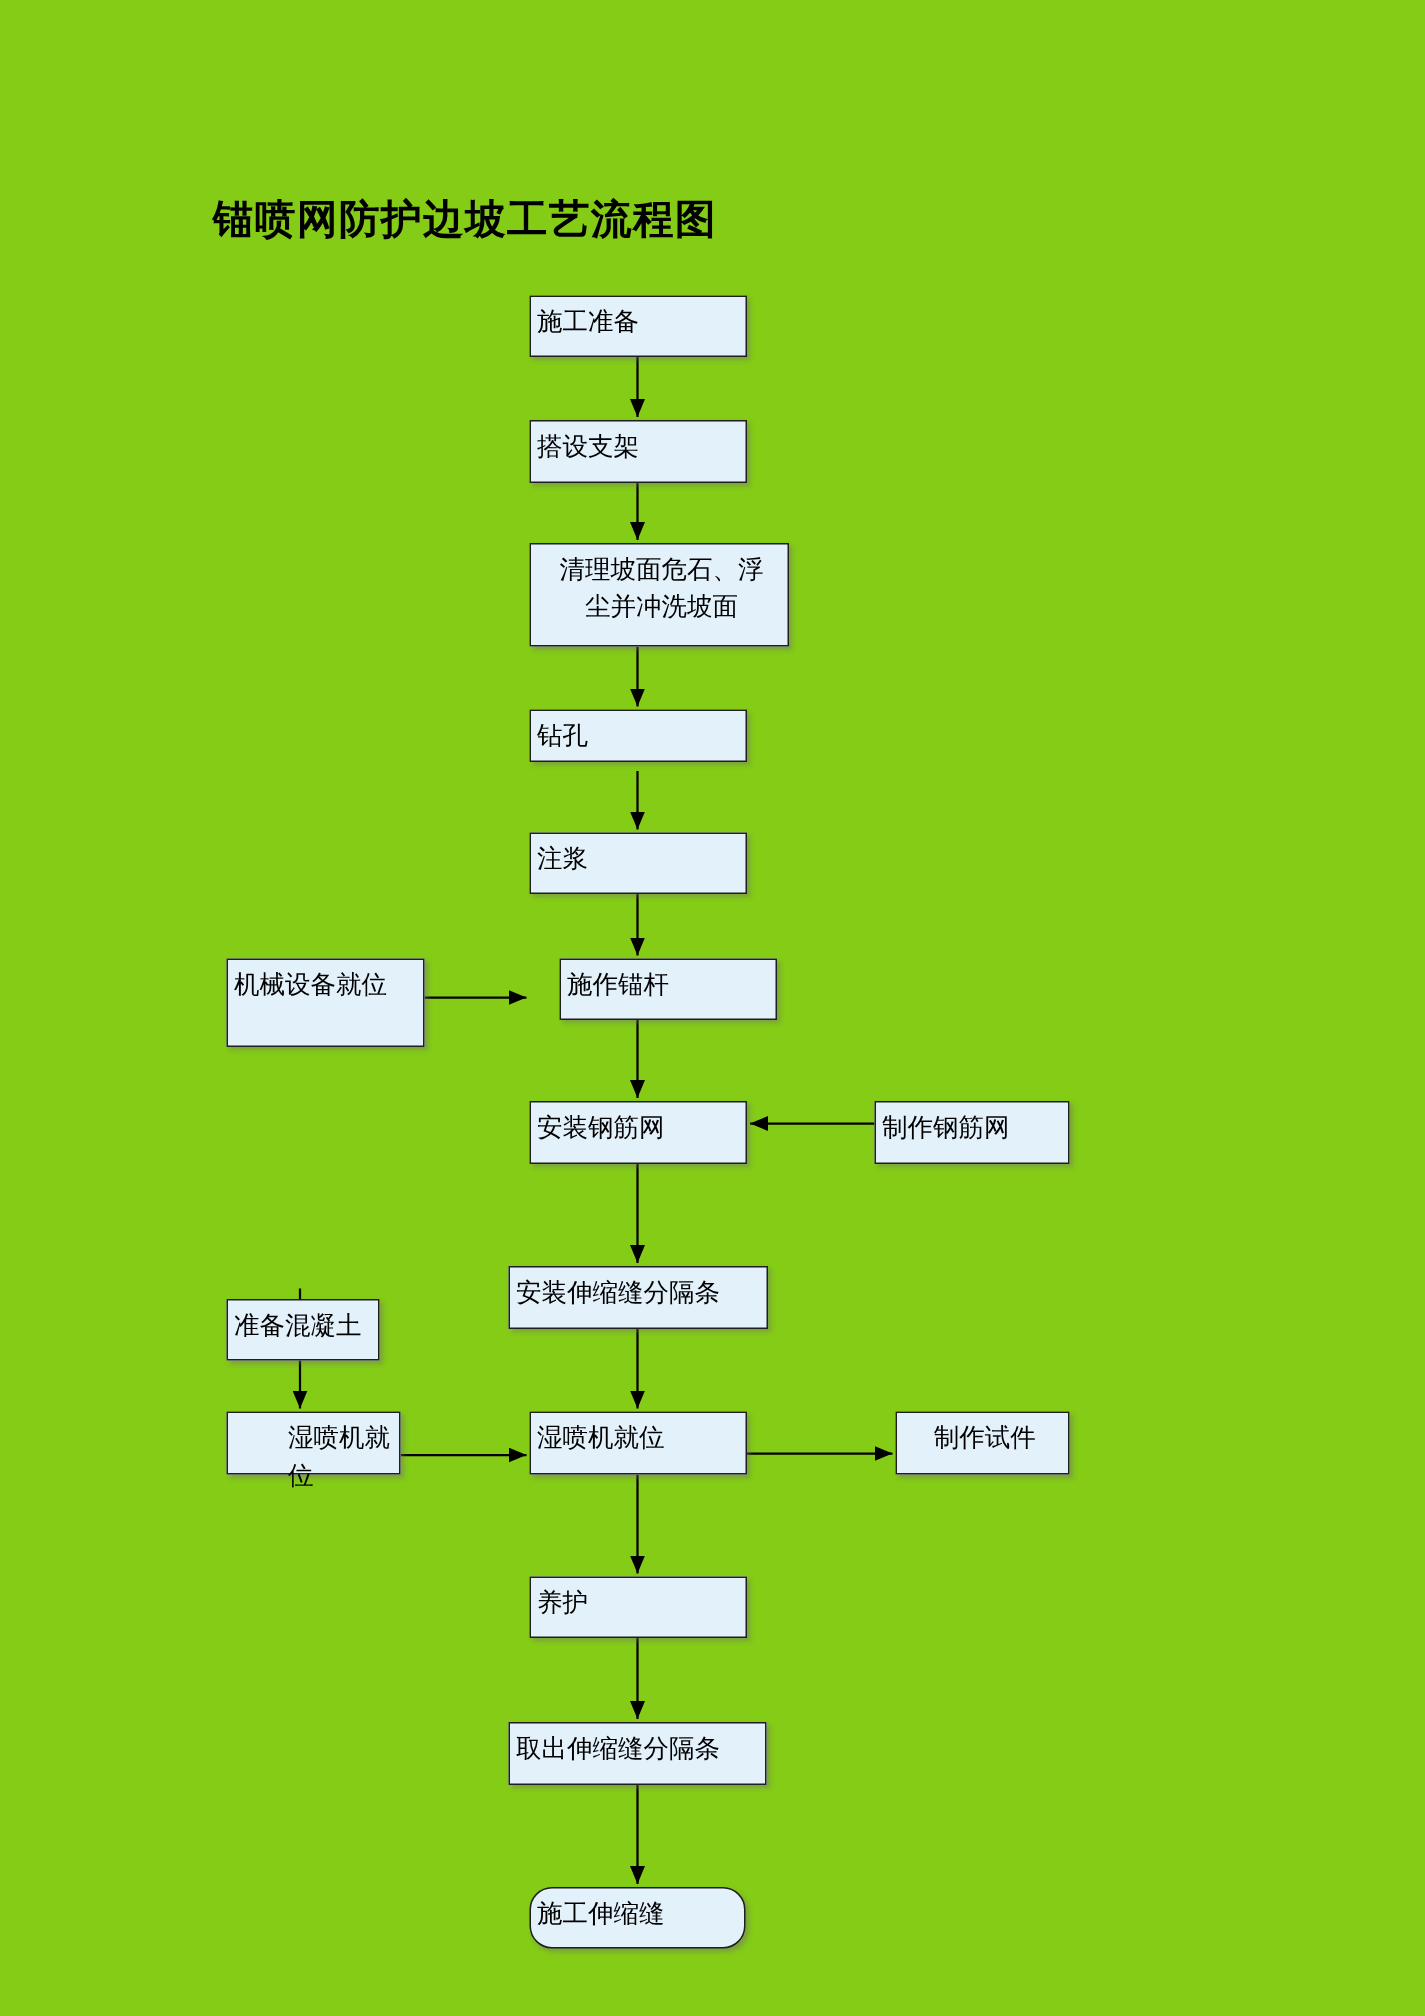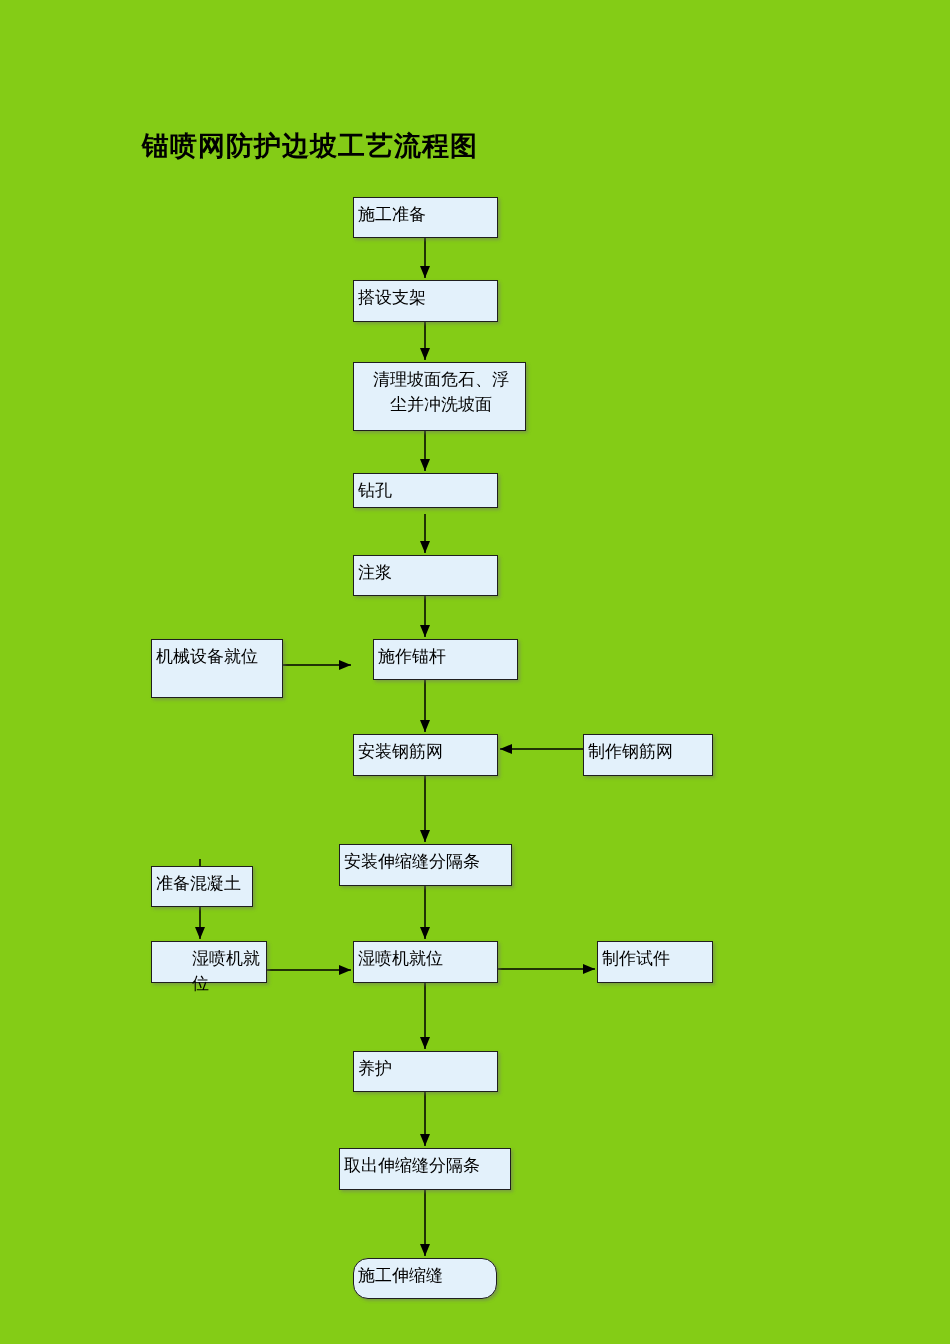--- a/index.html
+++ b/index.html
@@ -132,21 +132,21 @@
   </div>
 
   <div class="node" style="left:151px; top:941px; width:116px; height:42px;padding-left:36px;">
     <span class="node-label">湿喷机就位</span>
   </div>
 
   <div class="node" style="left:353px; top:941px; width:145px; height:42px;">
     <span class="node-label">湿喷机就位</span>
   </div>
 
-  <div class="node" style="left:597px; top:941px; width:116px; height:42px;">
+  <div class="node" style="left:597px; top:941px; width:116px; height:42px;text-align:center;">
     <span class="node-label">制作试件</span>
   </div>
 
   <div class="node" style="left:353px; top:1051px; width:145px; height:41px;">
     <span class="node-label">养护</span>
   </div>
 
   <div class="node" style="left:339px; top:1148px; width:172px; height:42px;">
     <span class="node-label">取出伸缩缝分隔条</span>
   </div>

